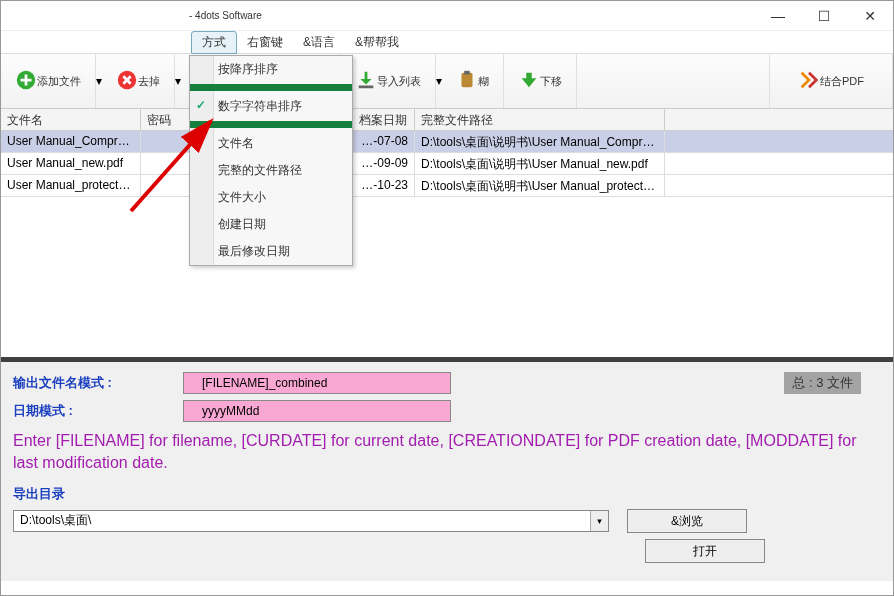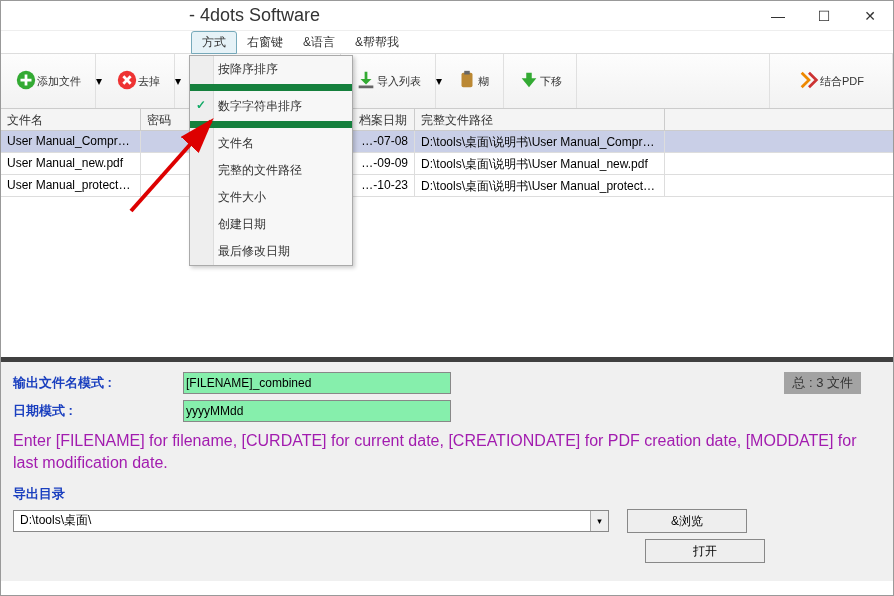--- a/index.html
+++ b/index.html
@@ -1,18 +1,18 @@
 <!DOCTYPE html>
 <html><head>
 <meta charset="utf-8">
 <style>
 * { box-sizing: border-box; margin: 0; padding: 0; font-family: "Microsoft YaHei", Arial, sans-serif; font-size: 12px; }
 body { background: #fff; width: 894px; height: 596px; position: relative; overflow: hidden; border: 1px solid #999; }
 .titlebar { height: 30px; display: flex; align-items: center; padding-left: 8px; background: #fff; border-bottom: 1px solid #eee; }
-.titlebar .title { flex: 1; font-size: 18px; color: #333; padding-left: 180px; }
+.titlebar .title { flex: 1; font-size: 10px; color: #333; padding-left: 180px; }
 .winbtns { display: flex; }
 .winbtn { width: 46px; height: 29px; display: flex; align-items: center; justify-content: center; color: #333; font-size: 14px; }
 .menubar { height: 22px; display: flex; align-items: center; padding-left: 190px; background: #fff; }
 .menuitem { padding: 2px 10px; color: #333; }
 .menuitem.active { border: 1px solid #7ab; background: #e6f2f7; border-top-left-radius: 3px; border-top-right-radius: 3px; }
 .toolbar { height: 56px; display: flex; background: linear-gradient(#fdfdfd,#f2f2f2); border-top: 1px solid #ddd; border-bottom: 1px solid #ccc; }
 .tbtn { display: flex; flex-direction: row; align-items: center; justify-content: center; padding: 4px 14px; border-right: 1px solid #e0e0e0; }
 .tbtn .ic { width: 22px; height: 22px; margin-bottom: 2px; }
 .tbtn .lbl { font-size: 11px; color: #333; white-space: nowrap; }
 .tbtn .caret { margin-left: 4px; font-size: 9px; color: #555; }
@@ -34,21 +34,21 @@
 .bottom-panel { border-top: 5px solid #404040; background: #f0f0f0; padding: 10px 12px 12px; }
 .row { display: flex; align-items: center; margin-bottom: 6px; }
 .lblb { width: 170px; font-weight: bold; color: #1a3fbf; font-size: 13px; }
 .hint { color: #a21caf; font-size: 16px; margin: 8px 0 10px; line-height: 1.4; }
 .sect { font-weight: bold; color: #1a3fbf; font-size: 13px; margin-bottom: 6px; }
 .combo { display: inline-flex; align-items: center; border: 1px solid #888; background: #fff; height: 22px; width: 596px; gap: 48px; }
 .combo .txt { flex: 1; padding: 0 6px; }
 .combo .cb { width: 18px; text-align: center; border-left: 1px solid #aaa; background: #eee; height: 100%; line-height: 20px; font-size: 9px; }
 .btn { display: inline-block; min-width: 120px; height: 24px; border: 1px solid #888; background: #eee; text-align: center; line-height: 22px; margin-left: 18px; }
 .total { position: absolute; right: 20px; font-size: 13px; color: #333; background: #a3a3a3; padding: 2px 8px; }
-input.ti { border: 1px solid #888; height: 22px; width: 268px; padding: 0 2px; background: #86efac; }
+input.ti { border: 1px solid #888; height: 22px; width: 268px; padding: 0 18px; background: #f9a8d4; }
 svg.icon { display: block; }
 </style>
 </head>
 <body>
 
 <div class="titlebar">
   <span class="title"> - 4dots Software</span>
   <div class="winbtns">
     <div class="winbtn">—</div>
     <div class="winbtn">☐</div>

